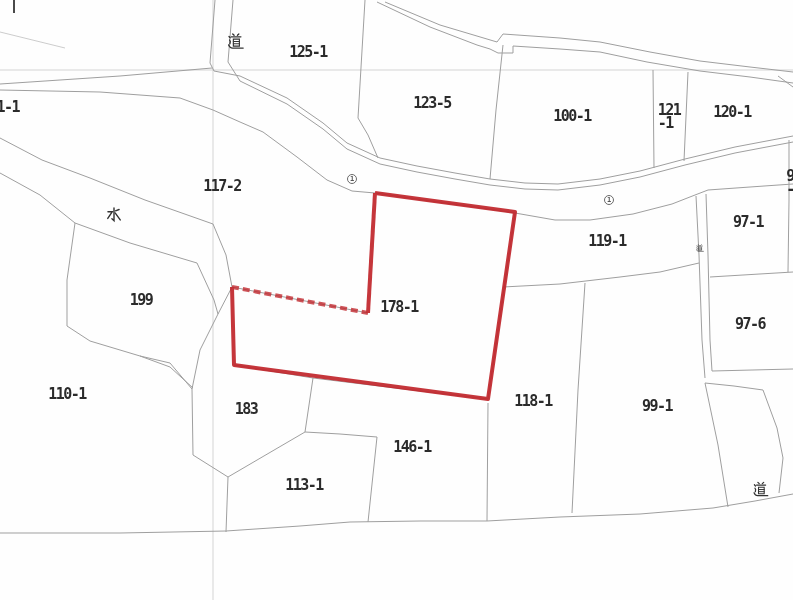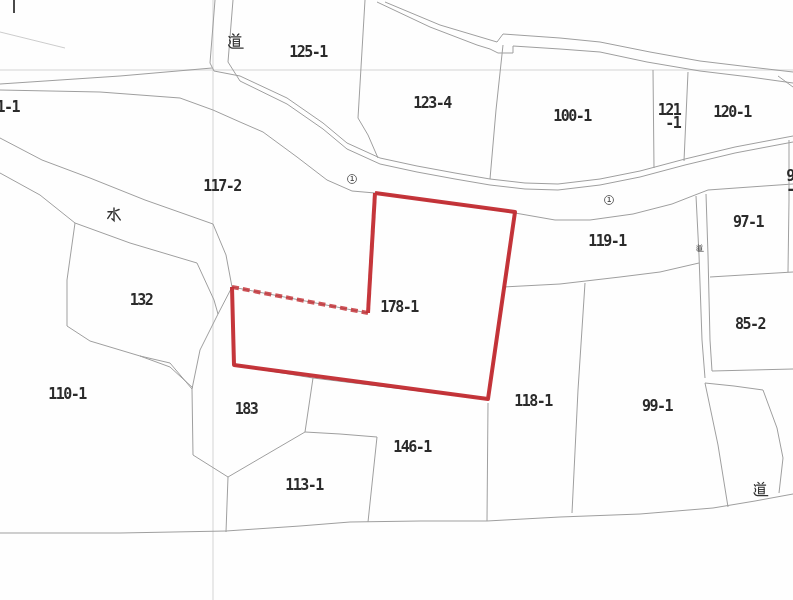--- a/index.html
+++ b/index.html
@@ -13,21 +13,21 @@
   #linework{position:absolute;left:0;top:0;}
   .plabel{
     position:absolute;
     transform:translate(-50%,-50%);
     font-size:15px;
     font-weight:bold;
     letter-spacing:-1.5px;
     color:#2b2b2b;
     white-space:pre-line;
     line-height:13px;
-    text-align:right;
+    text-align:left;
   }
   .roadmark{
     position:absolute;
     transform:translate(-50%,-50%);
     width:10px;height:10px;
     border:1px solid #6a6a6a;
     border-radius:50%;
     box-sizing:border-box;
     background:#fff;
     display:flex;align-items:center;justify-content:center;
@@ -155,32 +155,32 @@
       <use href="#kj-mizu" x="105.5" y="206.5" width="17" height="17"></use>
       <use href="#kj-dou" x="696" y="244" width="8" height="8"></use>
       <use href="#kj-dou" x="753" y="481" width="16" height="16"></use>
     </g>
   </svg>
 
   <div class="corner-tick"></div>
 
   <span class="plabel" style="left:308px;top:52px">125-1</span>
   <span class="plabel" style="left:4px;top:107px">61-1</span>
-  <span class="plabel" style="left:432px;top:103px">123-4</span>
+  <span class="plabel" style="left:432px;top:103px">123-5</span>
   <span class="plabel" style="left:572px;top:116px">100-1</span>
   <span class="plabel" style="left:669px;top:117px">121
 -1</span>
   <span class="plabel" style="left:732px;top:112px">120-1</span>
   <span class="plabel" style="left:222px;top:186px">117-2</span>
   <span class="plabel" style="left:607px;top:241px">119-1</span>
   <span class="plabel" style="left:748px;top:222px">97-1</span>
   <span class="plabel" style="left:790px;top:183px">9
 -</span>
-  <span class="plabel" style="left:750px;top:324px">85-2</span>
-  <span class="plabel" style="left:141px;top:300px">132</span>
+  <span class="plabel" style="left:750px;top:324px">97-6</span>
+  <span class="plabel" style="left:141px;top:300px">199</span>
   <span class="plabel" style="left:399px;top:307px">178-1</span>
   <span class="plabel" style="left:67px;top:394px">110-1</span>
   <span class="plabel" style="left:246px;top:409px">183</span>
   <span class="plabel" style="left:533px;top:401px">118-1</span>
   <span class="plabel" style="left:657px;top:406px">99-1</span>
   <span class="plabel" style="left:412px;top:447px">146-1</span>
   <span class="plabel" style="left:304px;top:485px">113-1</span>
 
   <div class="roadmark" style="left:352px;top:179px">
     <span>1</span>

